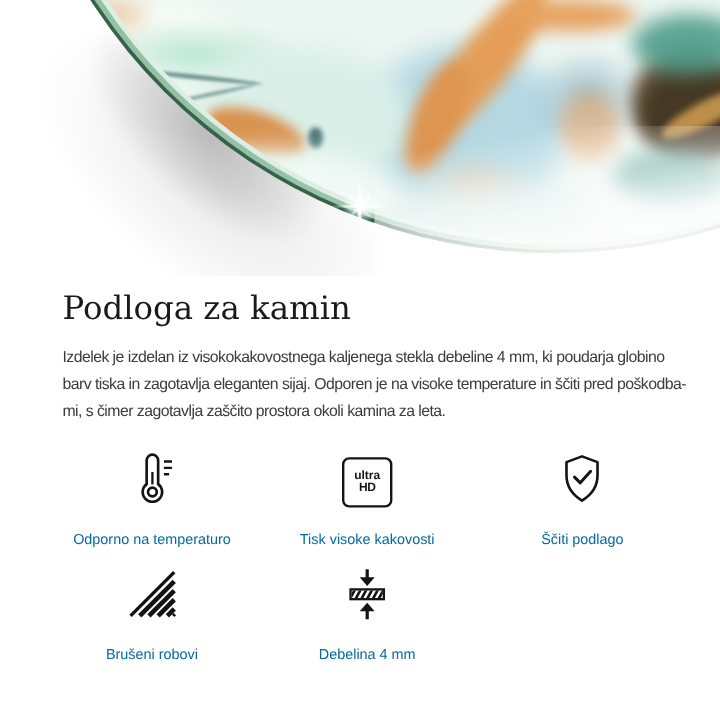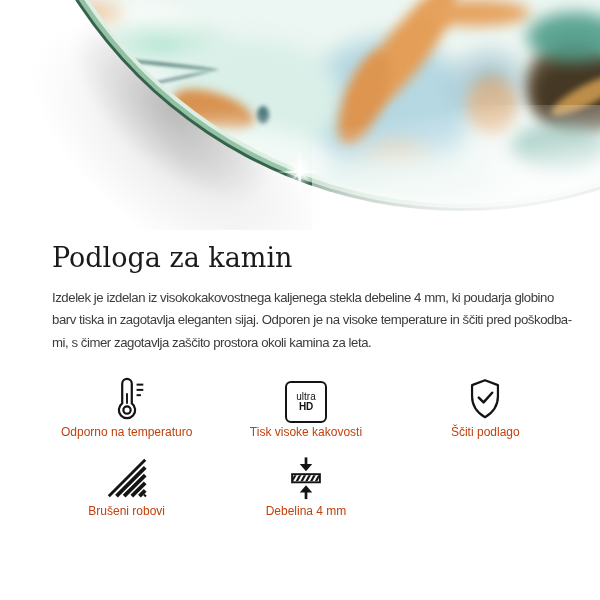--- a/index.html
+++ b/index.html
@@ -56,23 +56,23 @@
   }
   
   .features { display:flex; flex-wrap:wrap; row-gap:13px; margin:19px 25px 0; }
   .feature { flex:0 0 33.333%; display:flex; flex-direction:column; align-items:center; }
   .icon-box { height:50px; display:flex; align-items:flex-end; justify-content:center; }
   .feature svg { display:block; }
   .hd-badge {
     width:42px; height:42px; border:2.6px solid #141414; border-radius:6px;
     display:flex; flex-direction:column; align-items:center; justify-content:center; color:#141414;
   }
-  .hd-top { font-size:10px; font-weight:400; line-height:1; letter-spacing:0; }
+  .hd-top { font-size:10px; font-weight:700; line-height:1; letter-spacing:0; }
   .hd-bottom { font-size:10px; font-weight:800; line-height:1.05; letter-spacing:-0.3px; }
-  .feature-label { margin-top:2px; font-size:12px; color:#c2410c; }
+  .feature-label { margin-top:19px; font-size:12px; color:#0369a1; }
 </style>
 </head>
 <body>
 
 <div class="page">
 
   <div class="hero">
     <div class="soft-shadow shadow-wide"></div>
     <div class="soft-shadow shadow-near"></div>
 

